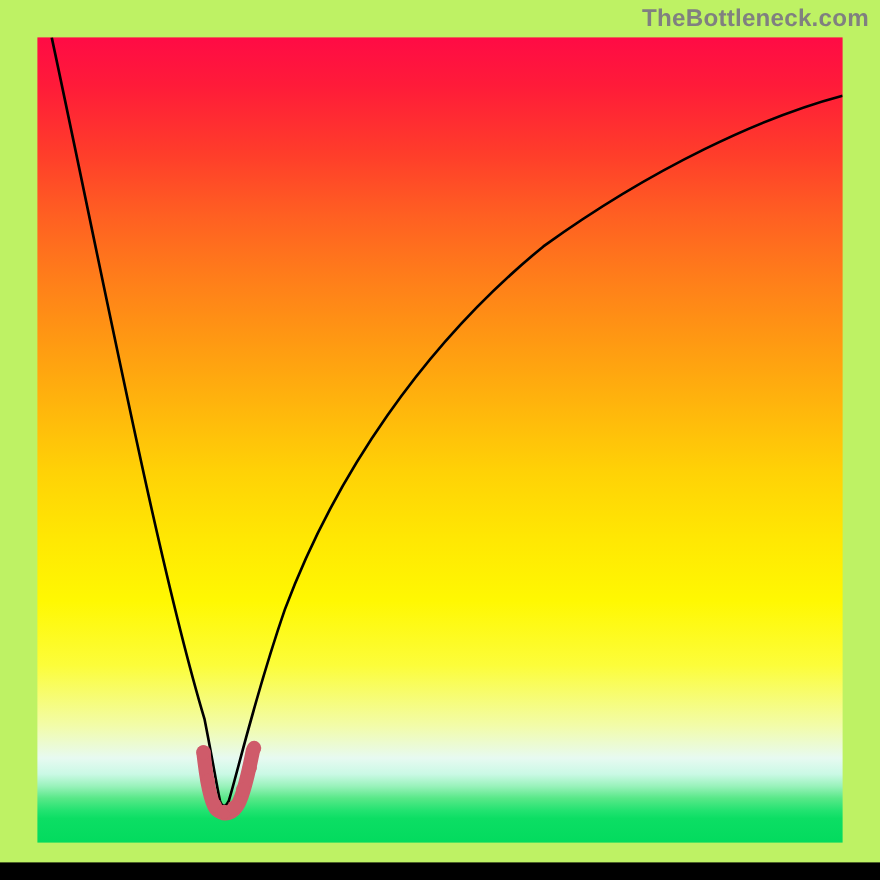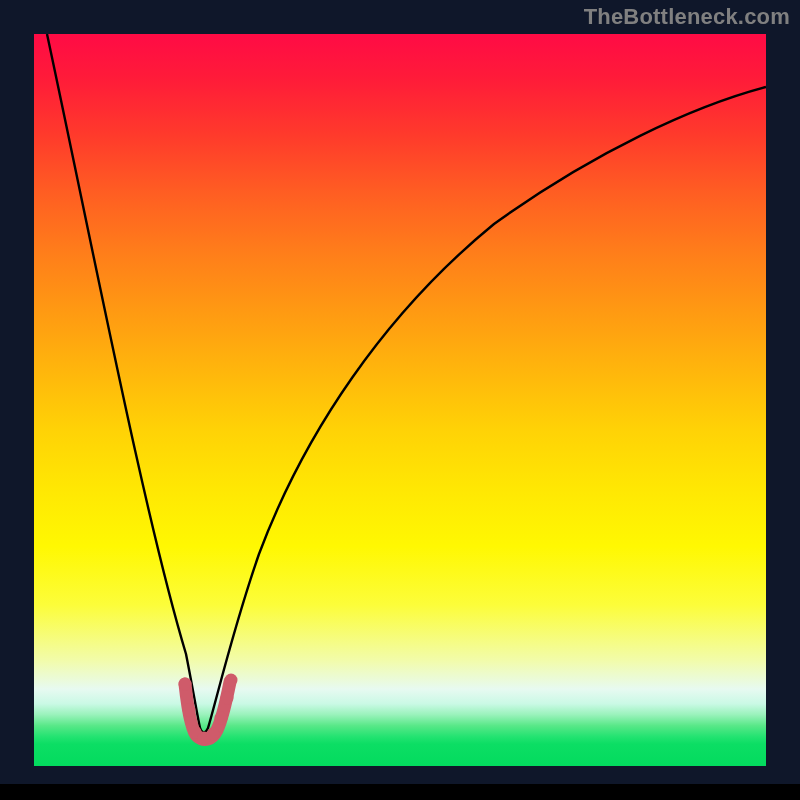--- a/index.html
+++ b/index.html
@@ -9,21 +9,21 @@
     height: 800px;
     background: #000;
     overflow: hidden;
   }
   .frame {
     position: absolute;
     left: 0;
     top: 0;
     width: 800px;
     height: 784px;
-    background: #0f172a;
+    background: #bef264;
   }
   .plot-area {
     position: absolute;
     left: 34px;
     top: 34px;
     width: 732px;
     height: 732px;
     background: linear-gradient(to bottom,
       #ff0b45 0%,
       #ff1b39 6%,

